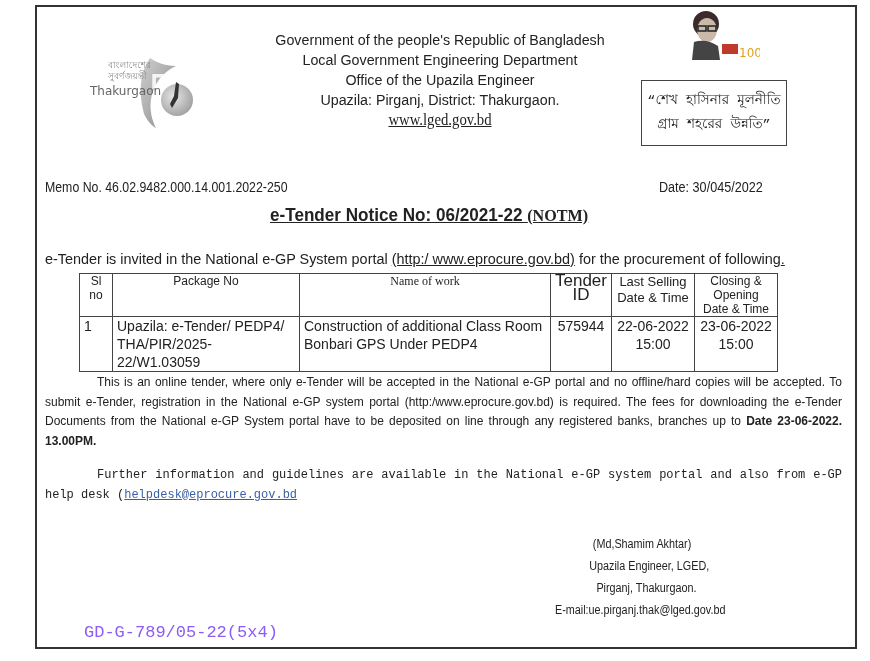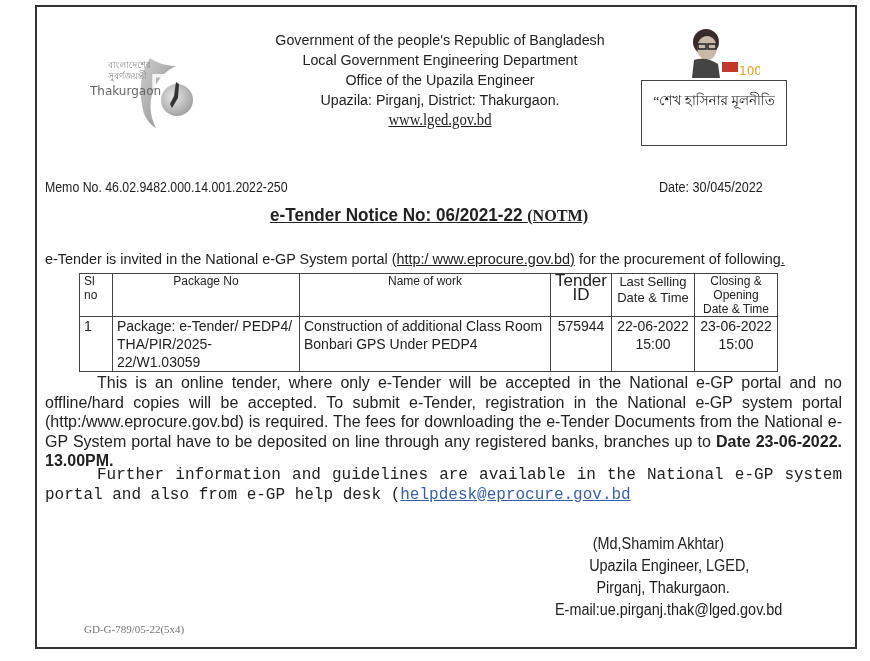--- a/index.html
+++ b/index.html
@@ -15,56 +15,56 @@
                    font-family: "DejaVu Sans", sans-serif; }
   .logo-left .bd { position: absolute; left: 38px; top: 32px; font-size: 12px; color: #666;
                    font-family: "DejaVu Sans", sans-serif; }
 
   
   .header { left: 250px; top: 30px; width: 380px; text-align: center; font-size: 15.5px; line-height: 20px;
             color: #222; transform: scaleX(0.92); transform-origin: center top; }
   .header .web { font-family: "Liberation Serif", serif; text-decoration: underline; font-size: 16px; }
 
   
-  .logo-right { left: 680px; top: 26px; width: 80px; height: 52px; }
+  .logo-right { left: 680px; top: 8px; width: 80px; height: 52px; }
   .slogan-box { left: 641px; top: 80px; width: 146px; height: 66px; border: 1.5px solid #444;
                 box-sizing: border-box; text-align: center; font-size: 13.5px; line-height: 24px;
-                padding-top: 8px; font-family: Liberation Serif, serif; color: #222; }
+                padding-top: 8px; font-family: Liberation Mono, monospace; color: #222; }
 
   .memo { left: 45px; top: 179px; font-size: 14px; transform: scaleX(0.88); transform-origin: left top; }
   .date { left: 659px; top: 179px; font-size: 14px; transform: scaleX(0.9); transform-origin: left top; }
 
   .notice-title { left: 270px; top: 205px; font-size: 18px; font-weight: bold; text-decoration: underline;
                   transform: scaleX(0.95); transform-origin: left top; white-space: nowrap; }
   .notice-title .notm { font-family: "Liberation Serif", serif; font-size: 17px; }
 
   .intro { left: 45px; top: 250px; font-size: 15.5px; white-space: nowrap;
            transform: scaleX(0.93); transform-origin: left top; }
   .intro .u { text-decoration: underline; }
 
   
   table.tender { position: absolute; left: 79px; top: 273px; border-collapse: collapse; font-size: 14px; }
   table.tender td, table.tender th { border: 1px solid #444; padding: 0 4px; vertical-align: top; font-weight: normal; }
-  table.tender th { font-size: 12px; line-height: 14px; }
+  table.tender th { font-size: 12px; line-height: 14px; text-align: center; }
   table.tender td { line-height: 18px; }
-  .c-sl { width: 24px; } .c-pkg { width: 178px; } .c-work { width: 242px; }
+  .c-sl { width: 24px; } .c-pkg { width: 178px; } .c-work { width: 242px; font-family: Liberation Serif, serif; }
   .c-id { width: 44px; } .c-last { width: 74px; } .c-close { width: 74px; }
   th.c-sl { text-align: left; font-size: 11px; }
   td.center { text-align: center; }
 
-  .para { left: 45px; width: 797px; font-size: 16px; line-height: 19.5px; text-align: justify; color: #222; }
+  .para { left: 45px; width: 797px; font-size: 12px; line-height: 19.5px; text-align: justify; color: #222; }
   .para1 { top: 373px; }
   .para2 { top: 466px; font-family: Liberation Mono, monospace; }
   .indent { display: inline-block; width: 52px; }
   .link { color: #3a5fa8; text-decoration: underline; }
 
-  .sign { left: 555px; top: 533px; width: 200px; font-size: 16px; line-height: 22px; color: #222; }
+  .sign { left: 555px; top: 533px; width: 200px; font-size: 12px; line-height: 22px; color: #222; }
   .sign div { transform: scaleX(0.9); transform-origin: left top; white-space: nowrap; }
 
-  .code { left: 84px; top: 623px; font-size: 11px; font-family: Liberation Serif, serif; color: #737373; }
+  .code { left: 84px; top: 623px; font-size: 17px; font-family: Liberation Mono, monospace; color: #8b5cf6; }
 </style>
 </head>
 <body>
 
 <div class="frame"></div>
 
 <div class="abs logo-left">
   <svg width="150" height="80" viewBox="0 0 150 80" style="position:absolute;left:0;top:0">
     <defs>
       <linearGradient id="g1" x1="0" y1="0" x2="1" y2="1">
@@ -103,20 +103,21 @@
     <rect x="18" y="18" width="8" height="5" fill="none" stroke="#222" stroke-width="1.5"></rect>
     <rect x="28" y="18" width="8" height="5" fill="none" stroke="#222" stroke-width="1.5"></rect>
     <path d="M14 34 Q 26 30 38 38 L 40 52 L 12 52 Z" fill="#444"></path>
     <rect x="42" y="36" width="16" height="10" fill="#c0392b"></rect>
     <text x="59" y="49" font-size="12" fill="#e0a020" font-family="DejaVu Sans, sans-serif">100</text>
   </svg>
 </div>
 
 <div class="abs slogan-box">
   <div>“শেখ হাসিনার মূলনীতি</div>
+  <div>গ্রাম শহরের উন্নতি”</div>
 </div>
 
 <div class="abs memo">Memo No.  46.02.9482.000.14.001.2022-250</div>
 <div class="abs date">Date: 30/045/2022</div>
 
 <div class="abs notice-title">
   <span>e-Tender Notice No: 06/2021-22 </span><span class="notm">(NOTM)</span>
 </div>
 
 <div class="abs intro">
@@ -129,21 +130,21 @@
     <th class="c-sl">Sl no</th>
     <th class="c-pkg">Package No</th>
     <th class="c-work">Name of work</th>
     <th class="c-id" style="font-size:17px">Tender ID</th>
     <th class="c-last" style="font-size:13px;line-height:16px">Last Selling Date &amp; Time</th>
     <th class="c-close">Closing &amp; Opening Date &amp; Time</th>
   </tr>
   <tr>
     <td>1</td>
     <td>
-      <div>Package: e-Tender/ PEDP4/</div>
+      <div>Upazila: e-Tender/ PEDP4/</div>
       <div>THA/PIR/2025-22/W1.03059</div>
     </td>
     <td>
       <div>Construction of additional Class Room</div>
       <div>Bonbari GPS  Under PEDP4</div>
     </td>
     <td class="center">575944</td>
     <td class="center">
       <div>22-06-2022</div>
       <div>15:00</div>

